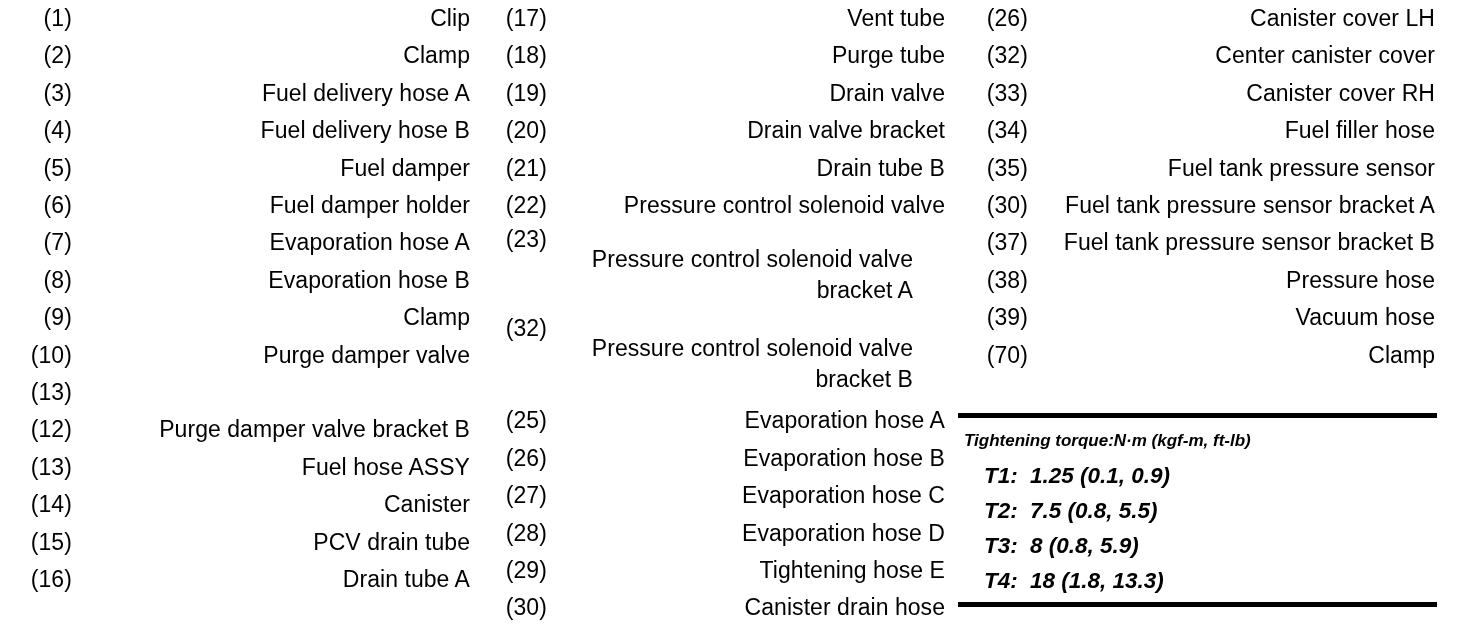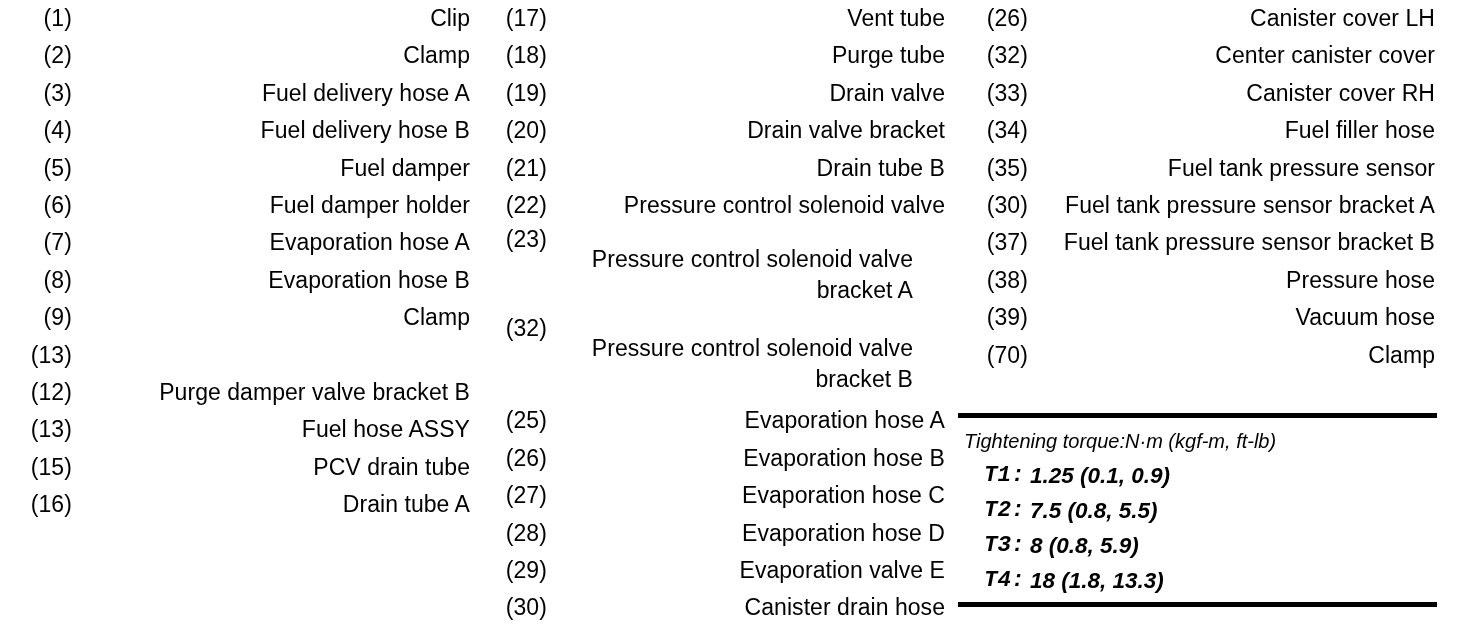--- a/index.html
+++ b/index.html
@@ -66,41 +66,40 @@
   }
   .torque-rule {
     width: 100%;
     height: 5px;
     background: #000000;
   }
   .torque-rule.top    { margin-bottom: 6px; }
   .torque-rule.bottom { margin-top: 4px; }
 
   #torque-heading {
-    font-size: 20px;
-    font-weight: normal;
+    font-size: 17px;
+    font-weight: bold;
     font-style: italic;
     line-height: 34px;
     padding-left: 6px;
     white-space: nowrap;
   }
   .torque-row {
     display: flex;
     font-size: 22.5px;
     font-weight: bold;
     font-style: italic;
     line-height: 35px;
     white-space: nowrap;
   }
   .torque-key {
     flex: 0 0 auto;
     width: 72px;
     padding-left: 26px;
     box-sizing: border-box;
-    font-family: Liberation Mono, monospace;
   }
   .torque-value { flex: 1 1 auto; }
 </style>
 </head>
 <body>
 
 <div class="legend-column" id="col-1">
   <div class="legend-item">
     <span class="item-number">(1)</span>
     <span class="item-label">Clip</span>
@@ -131,29 +130,37 @@
   </div>
   <div class="legend-item">
     <span class="item-number">(8)</span>
     <span class="item-label">Evaporation hose B</span>
   </div>
   <div class="legend-item">
     <span class="item-number">(9)</span>
     <span class="item-label">Clamp</span>
   </div>
   <div class="legend-item">
+    <span class="item-number">(10)</span>
+    <span class="item-label">Purge damper valve</span>
+  </div>
+  <div class="legend-item">
     <span class="item-number">(13)</span>
   </div>
   <div class="legend-item">
     <span class="item-number">(12)</span>
     <span class="item-label">Purge damper valve bracket B</span>
   </div>
   <div class="legend-item">
     <span class="item-number">(13)</span>
     <span class="item-label">Fuel hose ASSY</span>
+  </div>
+  <div class="legend-item">
+    <span class="item-number">(14)</span>
+    <span class="item-label">Canister</span>
   </div>
   <div class="legend-item">
     <span class="item-number">(15)</span>
     <span class="item-label">PCV drain tube</span>
   </div>
   <div class="legend-item">
     <span class="item-number">(16)</span>
     <span class="item-label">Drain tube A</span>
   </div>
 </div>
@@ -202,21 +209,21 @@
   <div class="legend-item">
     <span class="item-number">(27)</span>
     <span class="item-label">Evaporation hose C</span>
   </div>
   <div class="legend-item">
     <span class="item-number">(28)</span>
     <span class="item-label">Evaporation hose D</span>
   </div>
   <div class="legend-item">
     <span class="item-number">(29)</span>
-    <span class="item-label">Evaporation valve E</span>
+    <span class="item-label">Tightening hose E</span>
   </div>
   <div class="legend-item">
     <span class="item-number">(30)</span>
     <span class="item-label">Canister drain hose</span>
   </div>
 </div>
 
 <div class="legend-column" id="col-3">
   <div class="legend-item">
     <span class="item-number">(26)</span>

